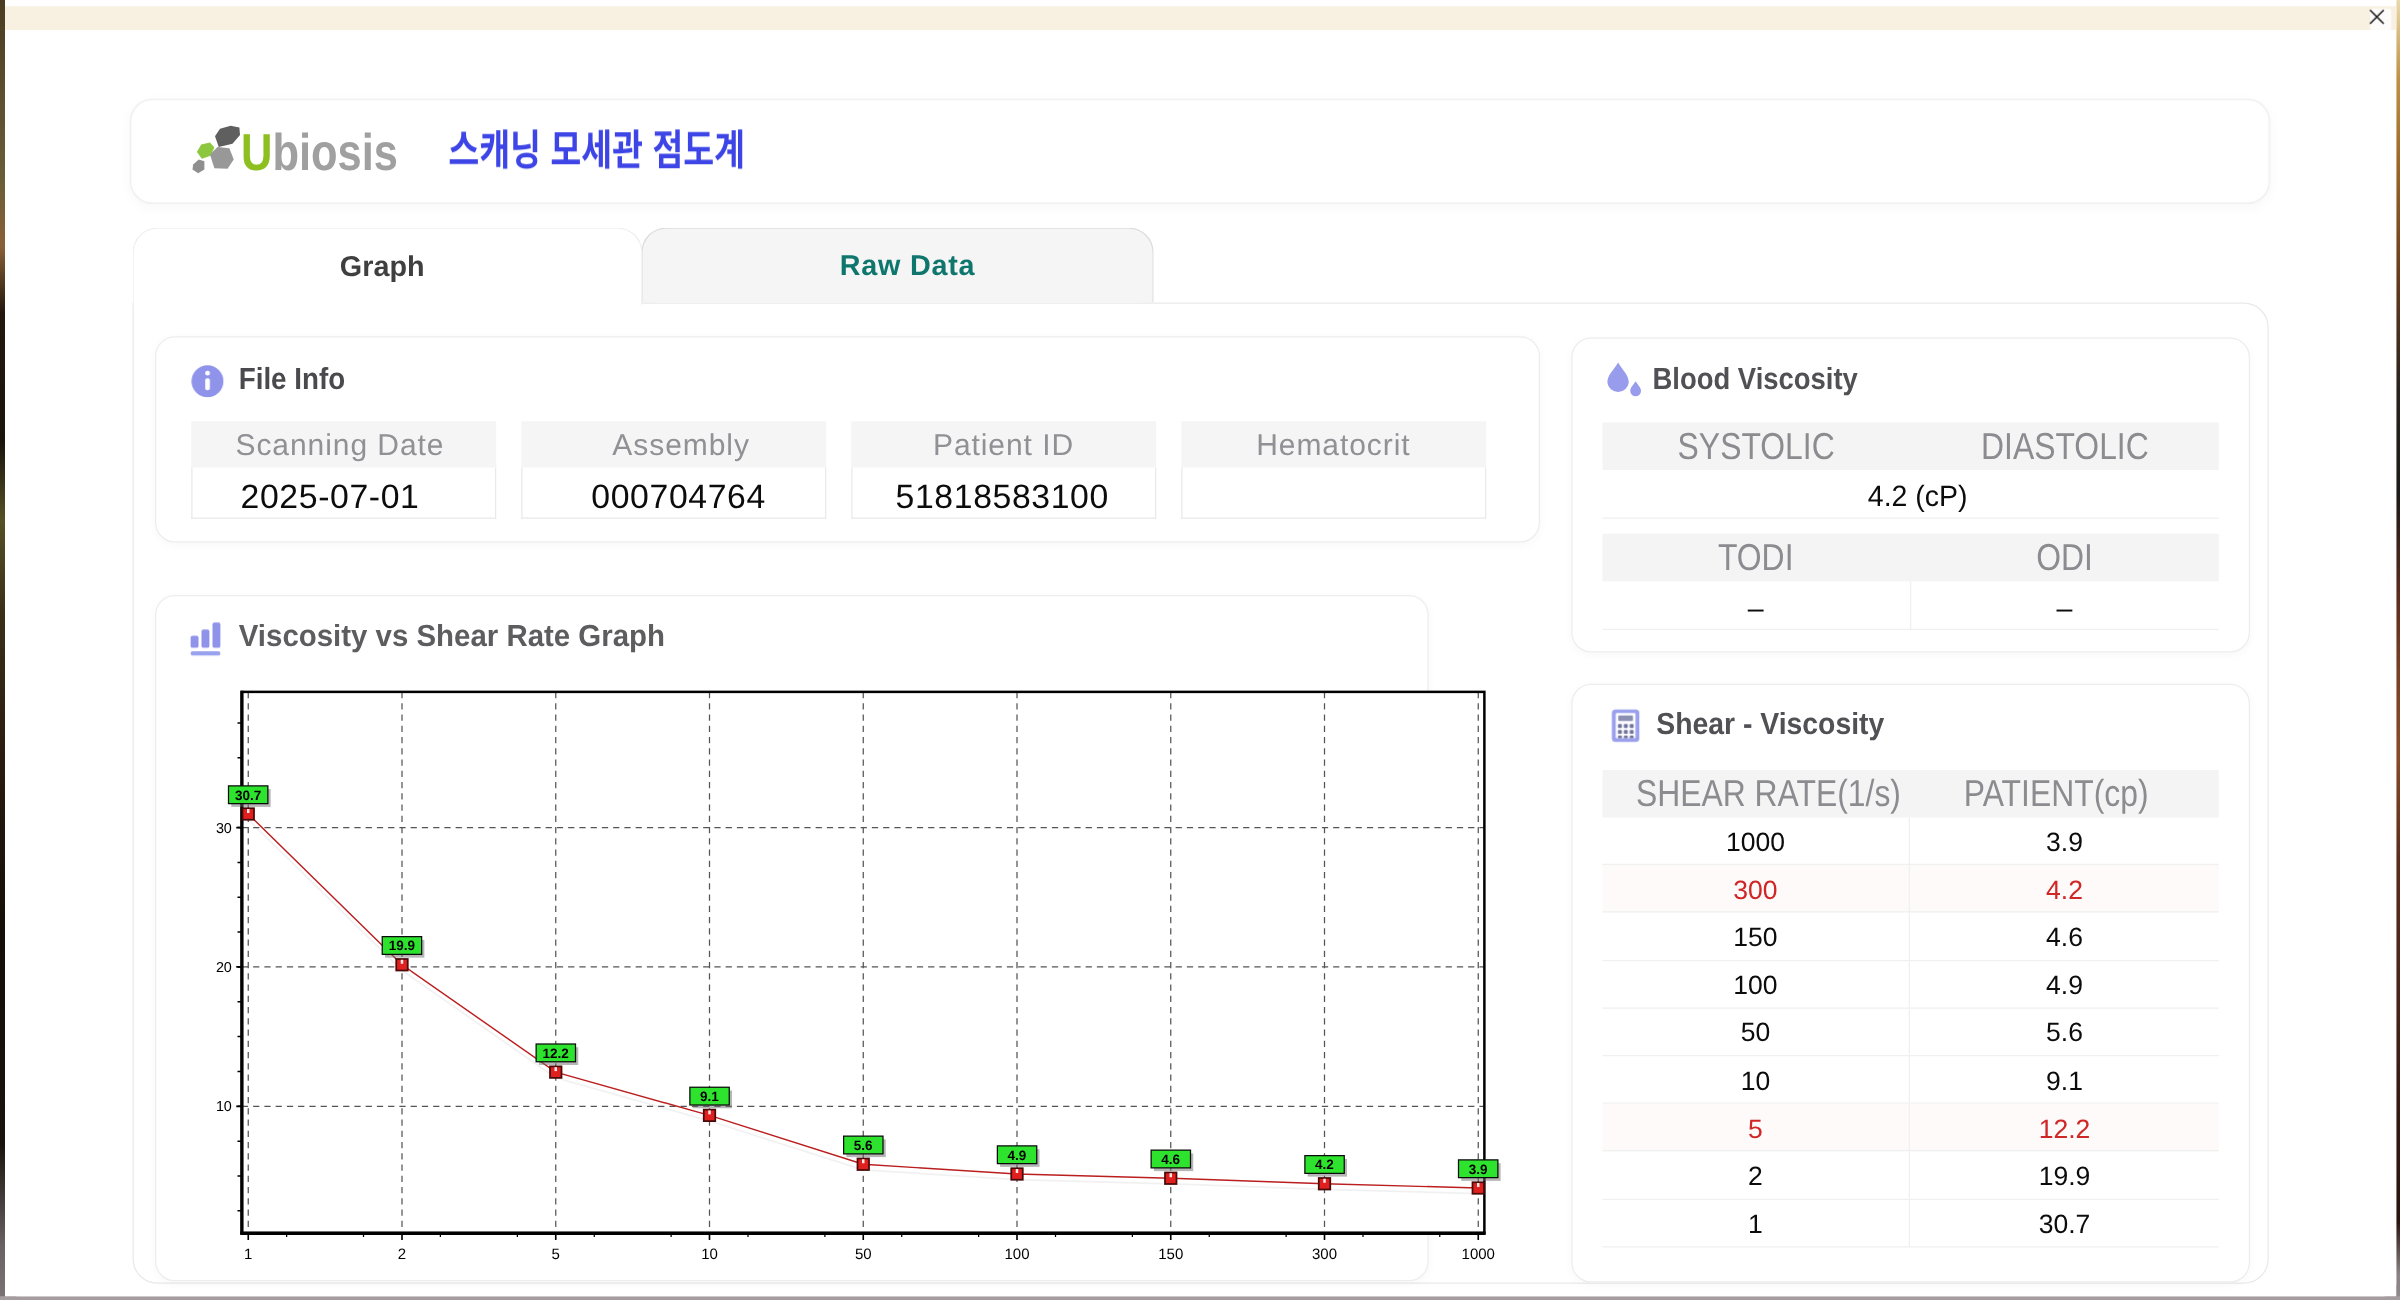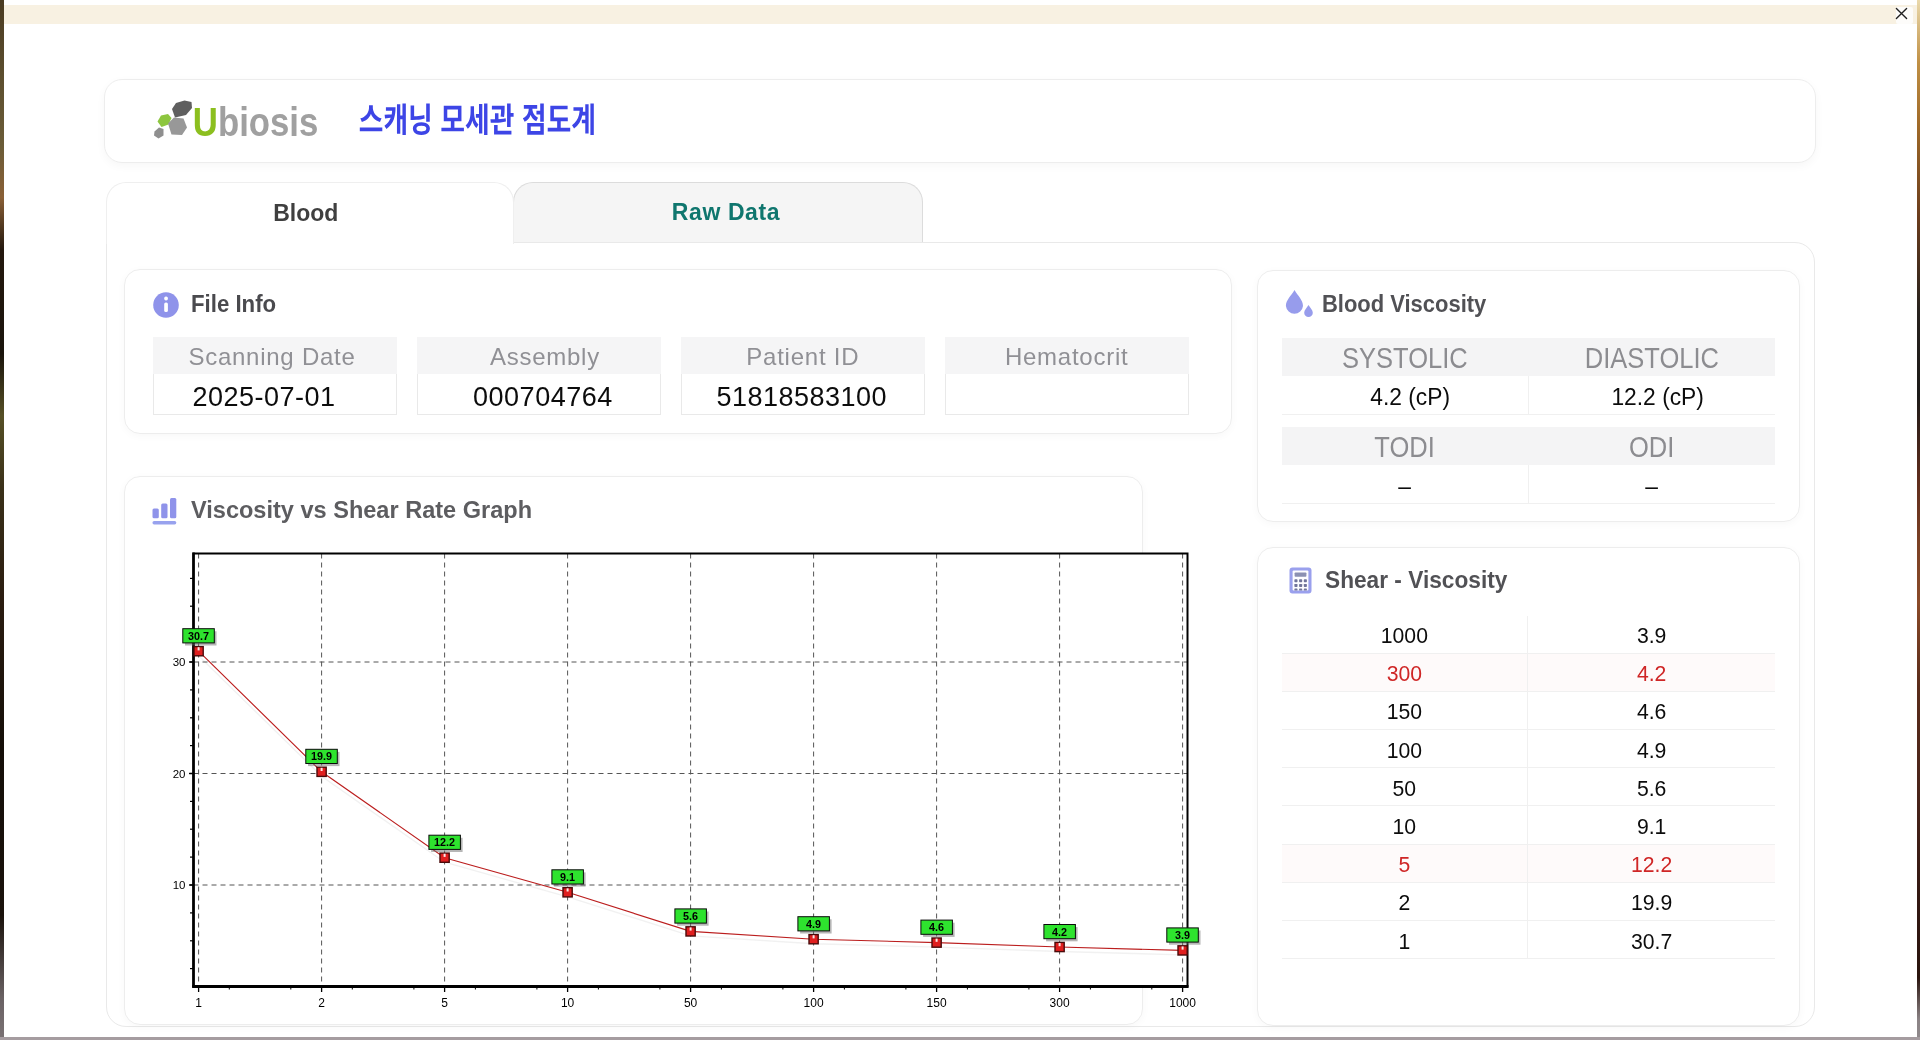--- a/index.html
+++ b/index.html
@@ -66,21 +66,21 @@
     <text x="0" y="0" font-size="41.5" font-weight="bold" font-family="Liberation Sans, sans-serif"><tspan fill="#8cbf1f">U</tspan><tspan fill="#a0a0a0">biosis</tspan></text>
   </g>
 </svg>
 <svg id="kortitle" class="abs" width="245" height="40" viewBox="0 0 245 40">
   <g transform="translate(2.698,30.980) scale(0.026844,-0.033992)">
       <path d="M384.617919921875 784.00146484375H500.201171875V717.461669921875Q500.201171875 657.12158203125 483.6114501953125 600.601318359375Q467.021728515625 544.0810546875 434.761962890625 494.1107177734375Q402.502197265625 444.140380859375 356.002197265625 403.6700439453125Q309.502197265625 363.19970703125 249.5716552734375 334.2894287109375Q189.64111328125 305.379150390625 117.759765625 291.259033203125L60.978271484375 401.942138671875Q123.3994140625 413.062255859375 174.69970703125 435.5723876953125Q226.0 458.08251953125 265.1497802734375 490.0325927734375Q304.299560546875 521.982666015625 330.9891357421875 559.3126220703125Q357.6787109375 596.642578125 371.1483154296875 637.2923583984375Q384.617919921875 677.942138671875 384.617919921875 717.461669921875ZM411.23876953125 784.00146484375H526.60205078125V717.461669921875Q526.60205078125 677.162109375 540.0716552734375 636.2322998046875Q553.541259765625 595.302490234375 580.060791015625 557.862548828125Q606.580322265625 520.422607421875 645.7301025390625 489.2525634765625Q684.8798828125 458.08251953125 736.18017578125 435.46240234375Q787.48046875 412.84228515625 850.681640625 401.942138671875L793.68017578125 291.259033203125Q721.798828125 305.379150390625 661.978271484375 334.2894287109375Q602.15771484375 363.19970703125 555.65771484375 403.280029296875Q509.15771484375 443.3603515625 476.7879638671875 493.3306884765625Q444.418212890625 543.301025390625 427.8284912109375 599.9312744140625Q411.23876953125 656.5615234375 411.23876953125 717.461669921875ZM41.059326171875 132.781494140625H879.500732421875V24.218505859375H41.059326171875Z M1629.837890625 837.060791015625H1756.44140625V-88.8408203125H1629.837890625ZM1509.43994140625 484.581787109375H1662.87841796875V377.578857421875H1509.43994140625ZM1247.876953125 730.180908203125H1373.140380859375Q1373.140380859375 630.56005859375 1358.200439453125 540.5296630859375Q1343.260498046875 450.499267578125 1306.2105712890625 370.09912109375Q1269.16064453125 289.698974609375 1202.440673828125 219.35888671875Q1135.720703125 149.018798828125 1032.16064453125 88.778564453125L958.898681640625 182.0810546875Q1044.75830078125 232.0810546875 1100.677978515625 287.8907470703125Q1156.59765625 343.700439453125 1188.857421875 408.0101318359375Q1221.1171875 472.31982421875 1234.4970703125 546.3697509765625Q1247.876953125 620.419677734375 1247.876953125 706.1201171875ZM1013.95947265625 730.180908203125H1289.937744140625V623.738037109375H1013.95947265625ZM1425.257568359375 817.740966796875H1549.52099609375V-48.421142578125H1425.257568359375ZM1249.27783203125 521.720703125V423.177978515625L980.95947265625 394.51806640625L965.71923828125 506.861083984375Z M2514.257568359375 837.8408203125H2647.661376953125V301.981201171875H2514.257568359375ZM1933.259033203125 779.740966796875H2065.32275390625V396.460205078125H1933.259033203125ZM1933.259033203125 461.60205078125H2013.299560546875Q2084.35888671875 461.60205078125 2154.9088134765625 465.10205078125Q2225.458740234375 468.60205078125 2297.3089599609375 477.2120361328125Q2369.1591796875 485.822021484375 2442.619384765625 500.822021484375L2457.419677734375 393.379150390625Q2381.739501953125 377.59912109375 2307.439208984375 368.7091064453125Q2233.138916015625 359.819091796875 2159.7489013671875 356.2091064453125Q2086.35888671875 352.59912109375 2013.299560546875 352.59912109375H1933.259033203125ZM2334.3603515625 288.500732421875Q2431.380615234375 288.500732421875 2502.620849609375 265.880615234375Q2573.861083984375 243.260498046875 2612.76123046875 201.1903076171875Q2651.661376953125 159.1201171875 2651.661376953125 99.8798828125Q2651.661376953125 40.859619140625 2612.76123046875 -1.320556640625Q2573.861083984375 -43.500732421875 2502.620849609375 -66.120849609375Q2431.380615234375 -88.740966796875 2334.3603515625 -88.740966796875Q2237.340087890625 -88.740966796875 2166.4898681640625 -66.120849609375Q2095.6396484375 -43.500732421875 2056.739501953125 -1.320556640625Q2017.83935546875 40.859619140625 2017.83935546875 99.8798828125Q2017.83935546875 159.1201171875 2056.739501953125 201.1903076171875Q2095.6396484375 243.260498046875 2166.4898681640625 265.880615234375Q2237.340087890625 288.500732421875 2334.3603515625 288.500732421875ZM2334.3603515625 182.27783203125Q2274.52099609375 182.27783203125 2233.681640625 173.4681396484375Q2192.84228515625 164.658447265625 2171.7626953125 146.638916015625Q2150.68310546875 128.619384765625 2150.68310546875 99.8798828125Q2150.68310546875 71.92041015625 2171.7626953125 53.5108642578125Q2192.84228515625 35.101318359375 2233.681640625 25.901611328125Q2274.52099609375 16.701904296875 2334.3603515625 16.701904296875Q2394.19970703125 16.701904296875 2435.4290771484375 25.901611328125Q2476.658447265625 35.101318359375 2497.738037109375 53.5108642578125Q2518.817626953125 71.92041015625 2518.817626953125 99.8798828125Q2518.817626953125 128.619384765625 2497.738037109375 146.638916015625Q2476.658447265625 164.658447265625 2435.4290771484375 173.4681396484375Q2394.19970703125 182.27783203125 2334.3603515625 182.27783203125Z M3081.059326171875 126.781494140625H3919.500732421875V18.778564453125H3081.059326171875ZM3432.63818359375 331.279296875H3565.261962890625V101.301025390625H3432.63818359375ZM3168.6787109375 769.101318359375H3827.88134765625V314.379150390625H3168.6787109375ZM3697.03759765625 663.87841796875H3299.5224609375V419.60205078125H3697.03759765625Z M4365.43994140625 526.021728515625H4518.87841796875V418.018798828125H4365.43994140625ZM4167.937744140625 757.201171875H4269.260498046875V601.742431640625Q4269.260498046875 523.141845703125 4258.000732421875 447.1512451171875Q4246.740966796875 371.16064453125 4222.201171875 304.1201171875Q4197.661376953125 237.07958984375 4158.2713623046875 183.379150390625Q4118.88134765625 129.6787109375 4063.40087890625 95.87841796875L3983.23876953125 195.76123046875Q4034.59912109375 226.781494140625 4069.8690185546875 271.74169921875Q4105.138916015625 316.701904296875 4126.9486083984375 370.7120361328125Q4148.75830078125 424.72216796875 4158.3480224609375 483.562255859375Q4167.937744140625 542.40234375 4167.937744140625 601.742431640625ZM4196.6787109375 757.201171875H4296.44140625V607.982666015625Q4296.44140625 551.302490234375 4304.7510986328125 495.182373046875Q4313.060791015625 439.062255859375 4331.92041015625 387.942138671875Q4350.780029296875 336.822021484375 4382.4298095703125 293.921875Q4414.07958984375 251.021728515625 4461.539794921875 220.221435546875L4389.39794921875 116.4384765625Q4334.697509765625 150.23876953125 4297.3675537109375 202.8292236328125Q4260.03759765625 255.419677734375 4237.9478759765625 320.960205078125Q4215.858154296875 386.500732421875 4206.2684326171875 459.7713623046875Q4196.6787109375 533.0419921875 4196.6787109375 607.982666015625ZM4669.497802734375 837.8408203125H4796.101318359375V-88.060791015625H4669.497802734375ZM4481.137451171875 823.201171875H4605.180908203125V-46.861083984375H4481.137451171875Z M4961.6787109375 770.301025390625H5357.87841796875V663.858154296875H4961.6787109375ZM5075.9970703125 554.219970703125H5207.060791015625V322.51953125H5075.9970703125ZM5305.656982421875 770.301025390625H5436.720703125V712.020263671875Q5436.720703125 663.43994140625 5434.1107177734375 595.4898681640625Q5431.500732421875 527.539794921875 5414.8408203125 440.219970703125L5285.67724609375 454.92041015625Q5300.9970703125 540.1201171875 5303.3270263671875 602.1700439453125Q5305.656982421875 664.219970703125 5305.656982421875 712.020263671875ZM5526.418212890625 837.8408203125H5660.0419921875V144.659912109375H5526.418212890625ZM5607.40087890625 555.24169921875H5770.6005859375V446.458740234375H5607.40087890625ZM5042.218505859375 33.8017578125H5689.822021484375V-72.64111328125H5042.218505859375ZM5042.218505859375 206.099853515625H5175.622314453125V0.8408203125H5042.218505859375ZM4919.47900390625 268.098388671875 4907.23876953125 373.981201171875Q4987.458740234375 373.981201171875 5084.3487548828125 375.5911865234375Q5181.23876953125 377.201171875 5282.298828125 383.701171875Q5383.35888671875 390.201171875 5476.47900390625 402.981201171875L5484.939208984375 308.11865234375Q5389.0390625 290.99853515625 5288.8690185546875 282.3284912109375Q5188.698974609375 273.658447265625 5094.0889892578125 271.2684326171875Q4999.47900390625 268.87841796875 4919.47900390625 268.098388671875Z M6621.720703125 624.581787109375H6797.018798828125V516.578857421875H6621.720703125ZM6762.057861328125 837.060791015625H6895.681640625V302.3603515625H6762.057861328125ZM6278.059326171875 264.620849609375H6895.681640625V-78.740966796875H6278.059326171875ZM6765.39794921875 160.9580078125H6409.123046875V26.141845703125H6765.39794921875ZM6334.51806640625 751.8408203125H6442.861083984375V693.48193359375Q6442.861083984375 606.341552734375 6414.7713623046875 527.1910400390625Q6386.681640625 448.04052734375 6329.12158203125 388.7301025390625Q6271.5615234375 329.419677734375 6182.260498046875 300.07958984375L6115.6787109375 405.08251953125Q6172.939208984375 424.422607421875 6214.439208984375 454.8126220703125Q6255.939208984375 485.20263671875 6282.638916015625 524.0325927734375Q6309.338623046875 562.862548828125 6321.9283447265625 606.0723876953125Q6334.51806640625 649.2822265625 6334.51806640625 693.48193359375ZM6362.698974609375 751.8408203125H6469.48193359375V693.701904296875Q6469.48193359375 639.502197265625 6491.1715087890625 586.2322998046875Q6512.861083984375 532.96240234375 6559.5108642578125 490.0723876953125Q6606.16064453125 447.182373046875 6678.981201171875 422.062255859375L6613.95947265625 317.83935546875Q6527.99853515625 346.739501953125 6472.3284912109375 403.659912109375Q6416.658447265625 460.580322265625 6389.6787109375 536.0108642578125Q6362.698974609375 611.44140625 6362.698974609375 693.701904296875ZM6151.95947265625 790.681640625H6649.6005859375V685.018798828125H6151.95947265625Z M7138.578857421875 424.5615234375H7789.64111328125V318.338623046875H7138.578857421875ZM7041.059326171875 124.221435546875H7879.500732421875V15.4384765625H7041.059326171875ZM7392.63818359375 376.340087890625H7525.261962890625V89.40087890625H7392.63818359375ZM7138.578857421875 774.00146484375H7782.541259765625V667.55859375H7271.422607421875V378.580322265625H7138.578857421875Z M8317.759765625 593.101318359375H8505.018798828125V487.658447265625H8317.759765625ZM8312.659912109375 362.301025390625H8501.898681640625V256.078125H8312.659912109375ZM8631.39794921875 837.8408203125H8758.00146484375V-88.060791015625H8631.39794921875ZM8440.67724609375 817.861083984375H8564.940673828125V-47.201171875H8440.67724609375ZM8231.856689453125 728.76123046875H8359.020263671875Q8359.020263671875 597.240234375 8328.650512695312 483.599853515625Q8298.28076171875 369.95947265625 8224.730834960938 274.9493408203125Q8151.180908203125 179.939208984375 8022.3603515625 103.698974609375L7947.318359375 196.781494140625Q8051.978271484375 260.00146484375 8114.557861328125 334.52099609375Q8177.137451171875 409.04052734375 8204.4970703125 499.460205078125Q8231.856689453125 589.8798828125 8231.856689453125 701.580322265625ZM8000.059326171875 728.76123046875H8276.03759765625V622.318359375H8000.059326171875Z" fill="#3d45e6"></path>
     </g>
 </svg>
 
 <div id="tab1" class="tab abs">
-    <span style="position:relative;left:-4px;">Blood</span>
+    <span style="position:relative;left:-4px;">Graph</span>
   </div>
 <div id="tab2" class="tab abs">
     <span style="position:relative;left:8px;letter-spacing:0.6px;">Raw Data</span>
   </div>
 <div id="panel" class="abs"></div>
 
 <div id="card-fi" class="card abs">
   <svg class="abs" style="left:27.5px; top:22px;" width="26" height="26" viewBox="0 0 26 26">
     <circle cx="13" cy="13" r="12.8" fill="#8f93ea"></circle>
     <rect x="11.2" y="10.5" width="3.7" height="9.6" rx="1.6" fill="#fff"></rect>
@@ -263,23 +263,20 @@
           <span>SYSTOLIC</span>
         </div>
         <div class="vh">
           <span>DIASTOLIC</span>
         </div>
       </div>
     <div class="vrow">
         <div class="vc">
           <span style="left:5.5px;position:relative;">4.2 (cP)</span>
         </div>
-        <div class="vc">
-          <span style="left:5.5px;position:relative;">12.2 (cP)</span>
-        </div>
       </div>
   </div>
   <div class="vtable" style="top:156px;">
     <div class="vhead">
         <div class="vh">
           <span>TODI</span>
         </div>
         <div class="vh">
           <span>ODI</span>
         </div>
@@ -307,20 +304,28 @@
       <rect x="5.4" y="16.9" width="3.1" height="3.1" rx="0.7"></rect>
         <rect x="10.1" y="16.9" width="3.1" height="3.1" rx="0.7"></rect>
         <rect x="14.8" y="16.9" width="3.1" height="3.1" rx="0.7"></rect>
       <rect x="5.4" y="21.4" width="3.1" height="2.2" rx="0.7"></rect>
         <rect x="10.1" y="21.4" width="3.1" height="2.2" rx="0.7"></rect>
         <rect x="14.8" y="21.4" width="3.1" height="2.2" rx="0.7"></rect>
     </g>
   </svg>
   <div class="ctitle" style="left:67px; top:18.8px; color:#515155; transform:scaleX(0.93);">Shear - Viscosity</div>
   <div id="stable">
+    <div class="shead">
+        <div class="vh">
+          <span style="position:relative;left:8px;">SHEAR RATE(1/s)</span>
+        </div>
+        <div class="vh">
+          <span style="position:relative;left:-8px;">PATIENT(cp)</span>
+        </div>
+      </div>
     <div class="trow">
         <div class="tc1">
           <span>1000</span>
         </div>
         <div class="tc2">
           <span>3.9</span>
         </div>
       </div>
 <div class="trow red">
         <div class="tc1">

